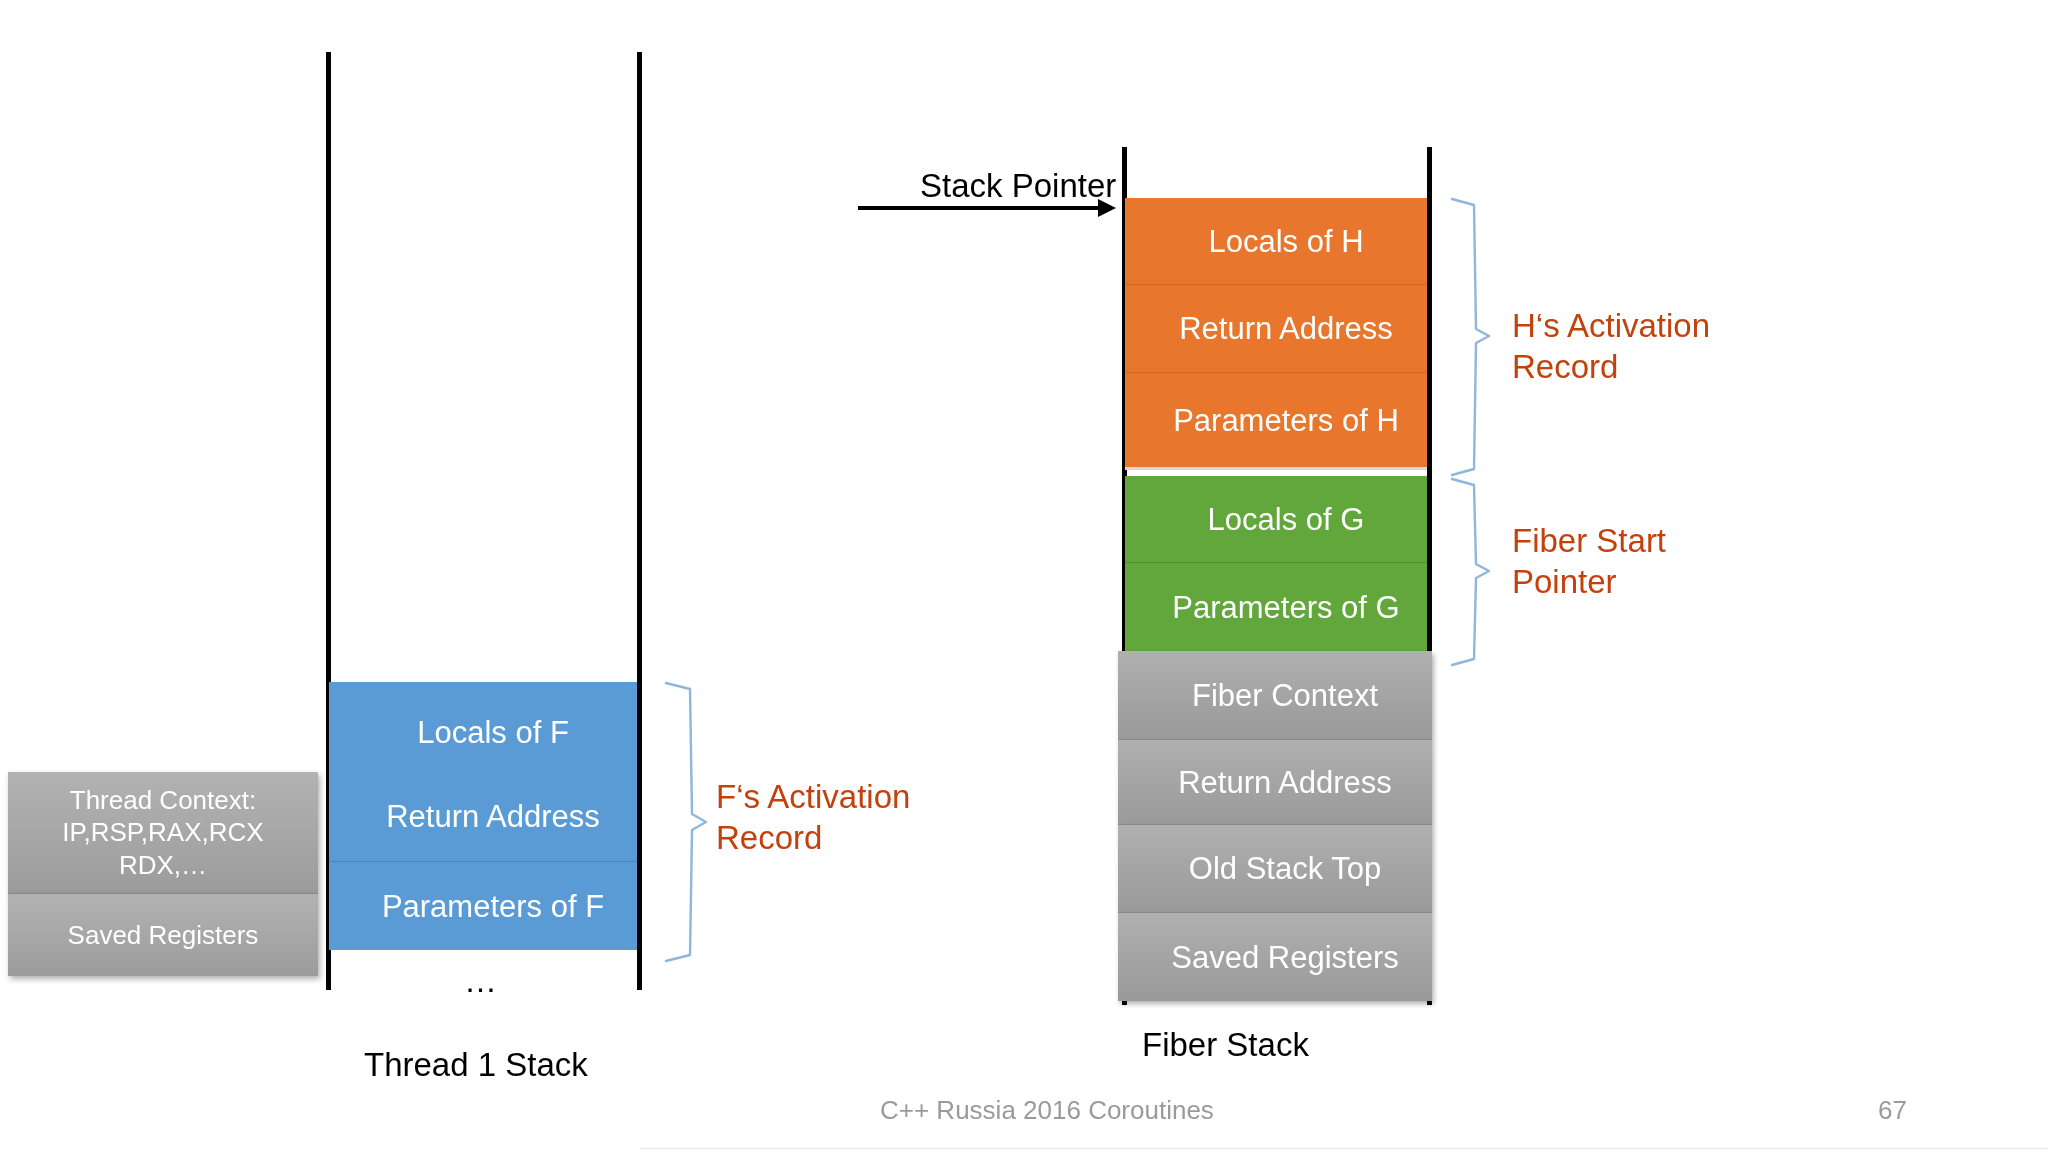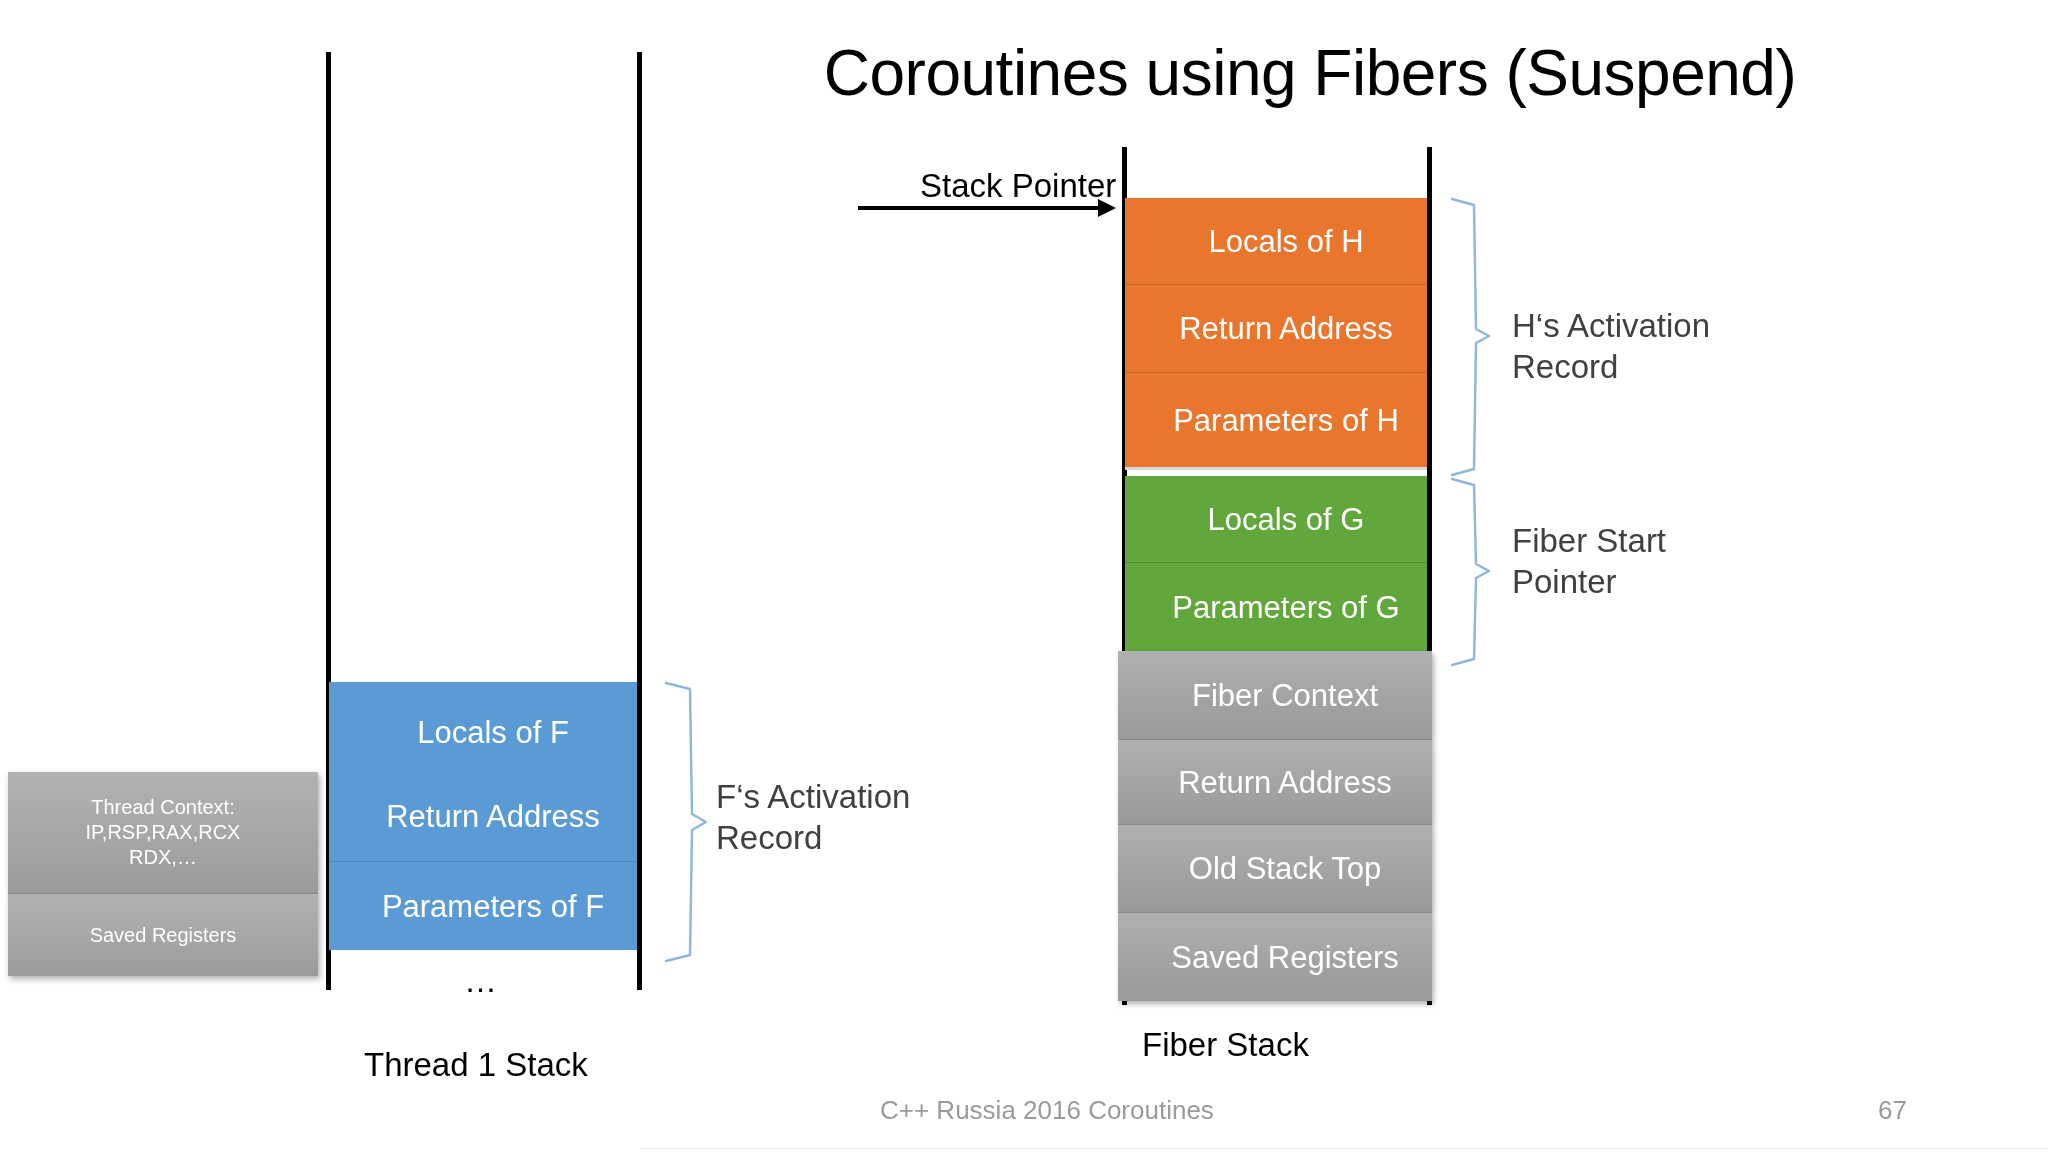--- a/index.html
+++ b/index.html
@@ -73,21 +73,21 @@
   .caption {
     position: absolute;
     color: #000000;
     font-size: 33px;
     white-space: nowrap;
   }
 
   
   .annot {
     position: absolute;
-    color: #404040;
+    color: #c2410c;
     font-size: 33px;
     line-height: 1.25;
   }
 
   
   .brace {
     position: absolute;
   }
 
   
@@ -101,21 +101,21 @@
 
   
   .ctx-box {
     position: absolute;
     box-sizing: border-box;
     display: flex;
     align-items: center;
     justify-content: center;
     text-align: center;
     color: #ffffff;
-    font-size: 20px;
+    font-size: 26px;
     line-height: 1.25;
     background: linear-gradient(to bottom, #b2b2b2 0%, #a5a5a5 60%, #9b9b9b 100%);
     box-shadow: 2px 3px 6px rgba(0,0,0,0.32);
   }
 
   
   .footer-line {
     position: absolute;
     left: 640px;
     top: 1148px;
@@ -128,21 +128,20 @@
     color: #9a9a9a;
     font-size: 26px;
     white-space: nowrap;
   }
 </style>
 </head>
 <body>
 
 <div id="slide">
 
-  <div class="slide-title">Coroutines using Fibers (Suspend)</div>
 
   <div class="stack-rail" style="left:326px; top:52px; height:938px;"></div>
   <div class="stack-rail" style="left:637px; top:52px; height:938px;"></div>
 
   <div class="cell cell-blue" style="left:329px; top:682px; width:308px; height:102px;">
     <span>Locals of F</span>
   </div>
   <div class="cell cell-blue" style="left:329px; top:772px; width:308px; height:90px;">
     <span>Return Address</span>
   </div>

